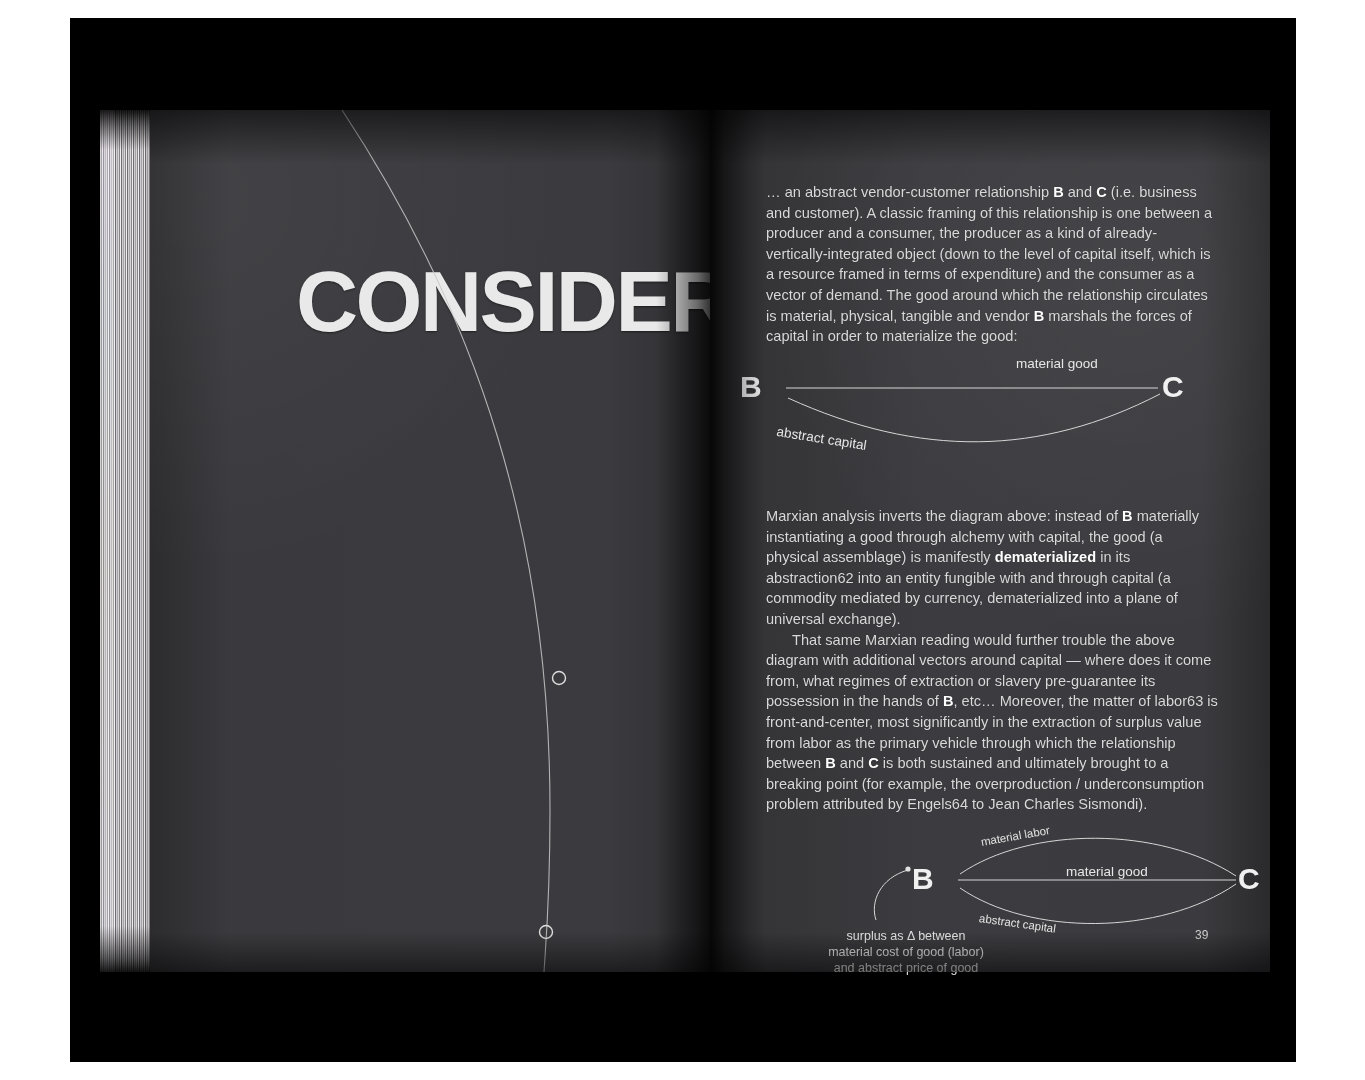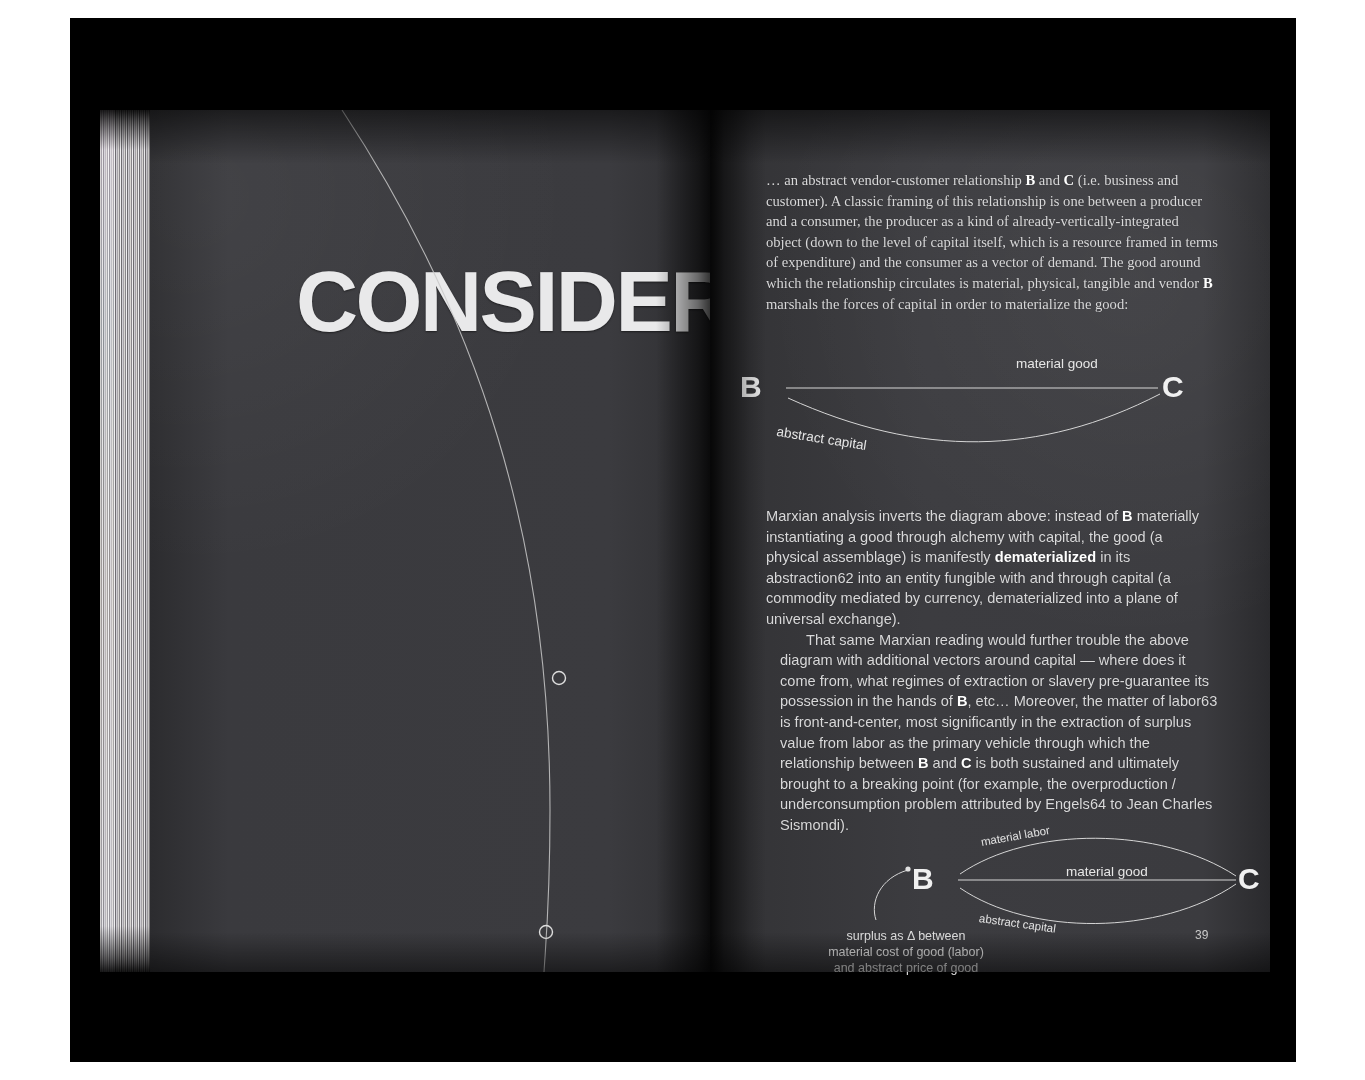--- a/index.html
+++ b/index.html
@@ -160,24 +160,24 @@
   .col {
     position: absolute;
     left: 666px;
     width: 452px;
     color: #d9d9da;
     font-family: "Liberation Sans", sans-serif;
     font-size: 14.6px;
     line-height: 20.6px;
     text-shadow: 0 0 1px rgba(0,0,0,.35);
   }
-  #para1 { top: 60px; font-family: Liberation Serif, serif; }
+  #para1 { top: 72px; }
   #para2 { top: 396px; }
   .col b { color: #ffffff; font-weight: 700; }
-  .indent { text-indent: 26px; display: block; margin-left: 14px; }
+  .indent { text-indent: 26px; display: block; }
 
   
   .diagram { position: absolute; }
   #diagram1 { left: 640px; top: 240px; width: 480px; height: 140px; }
   #diagram2 { left: 630px; top: 660px; width: 500px; height: 190px; }
   .node {
     position: absolute;
     font-family: "Liberation Sans", sans-serif;
     font-weight: 700;
     font-size: 30px;

